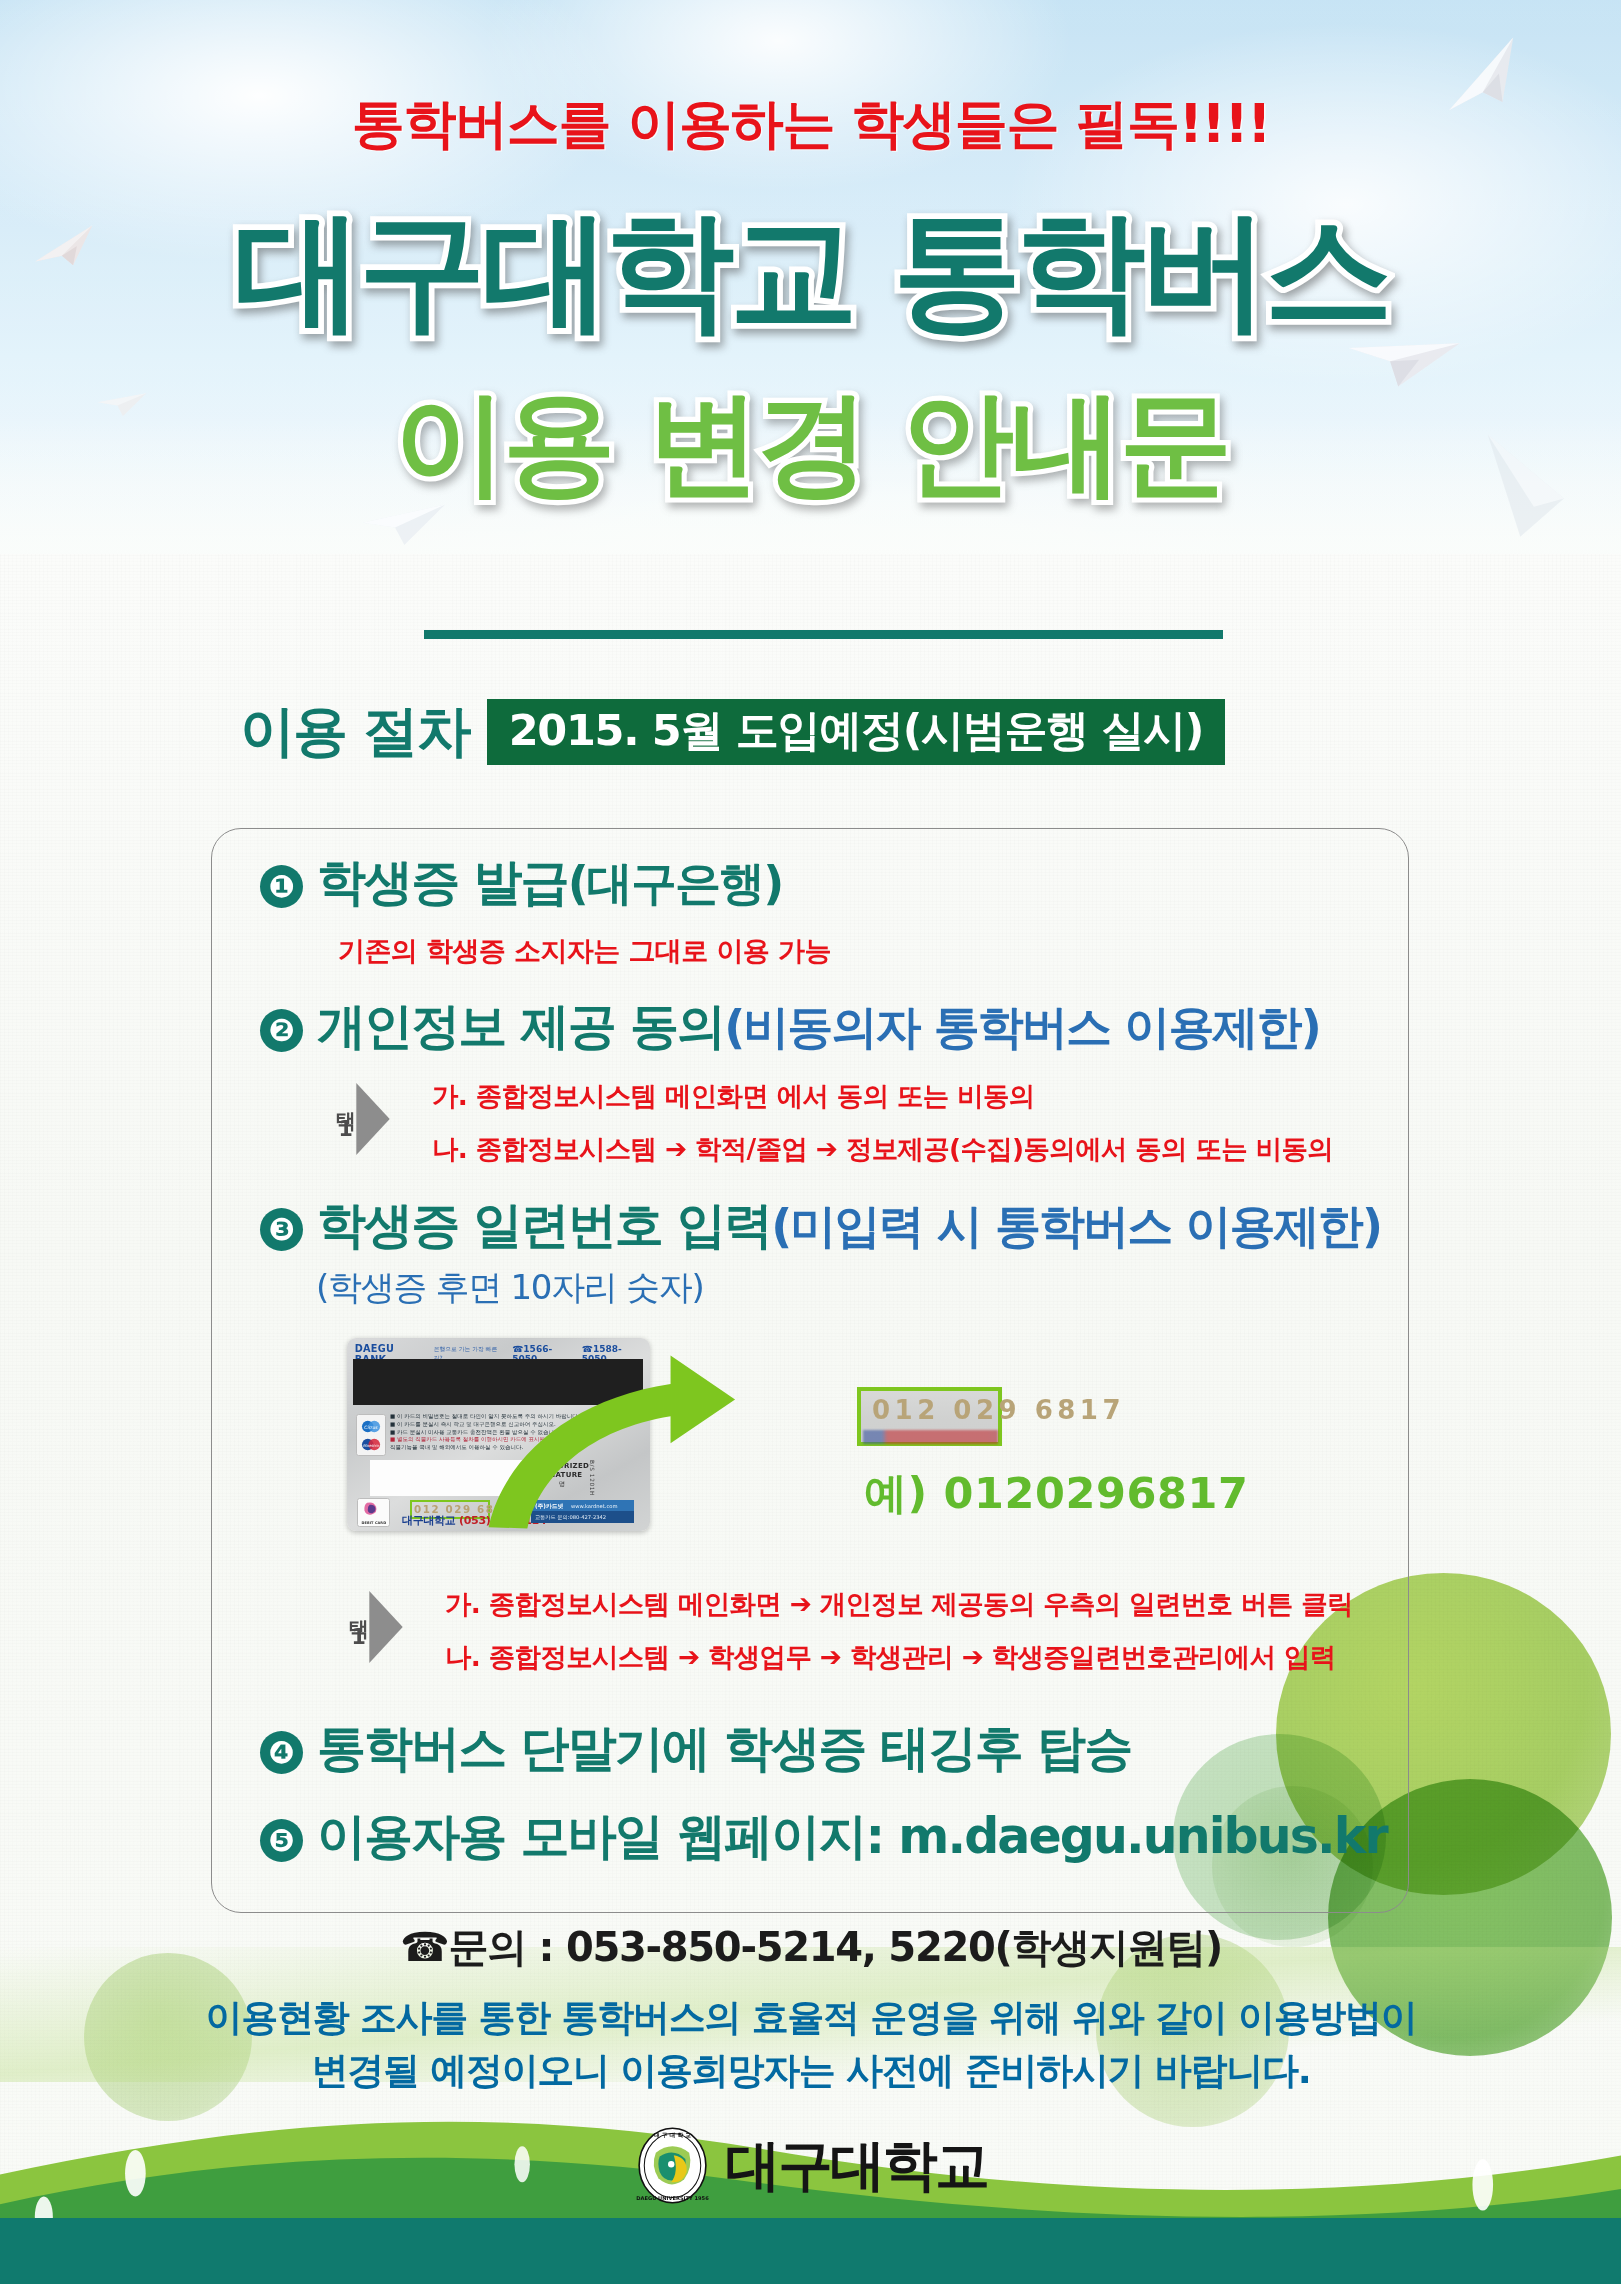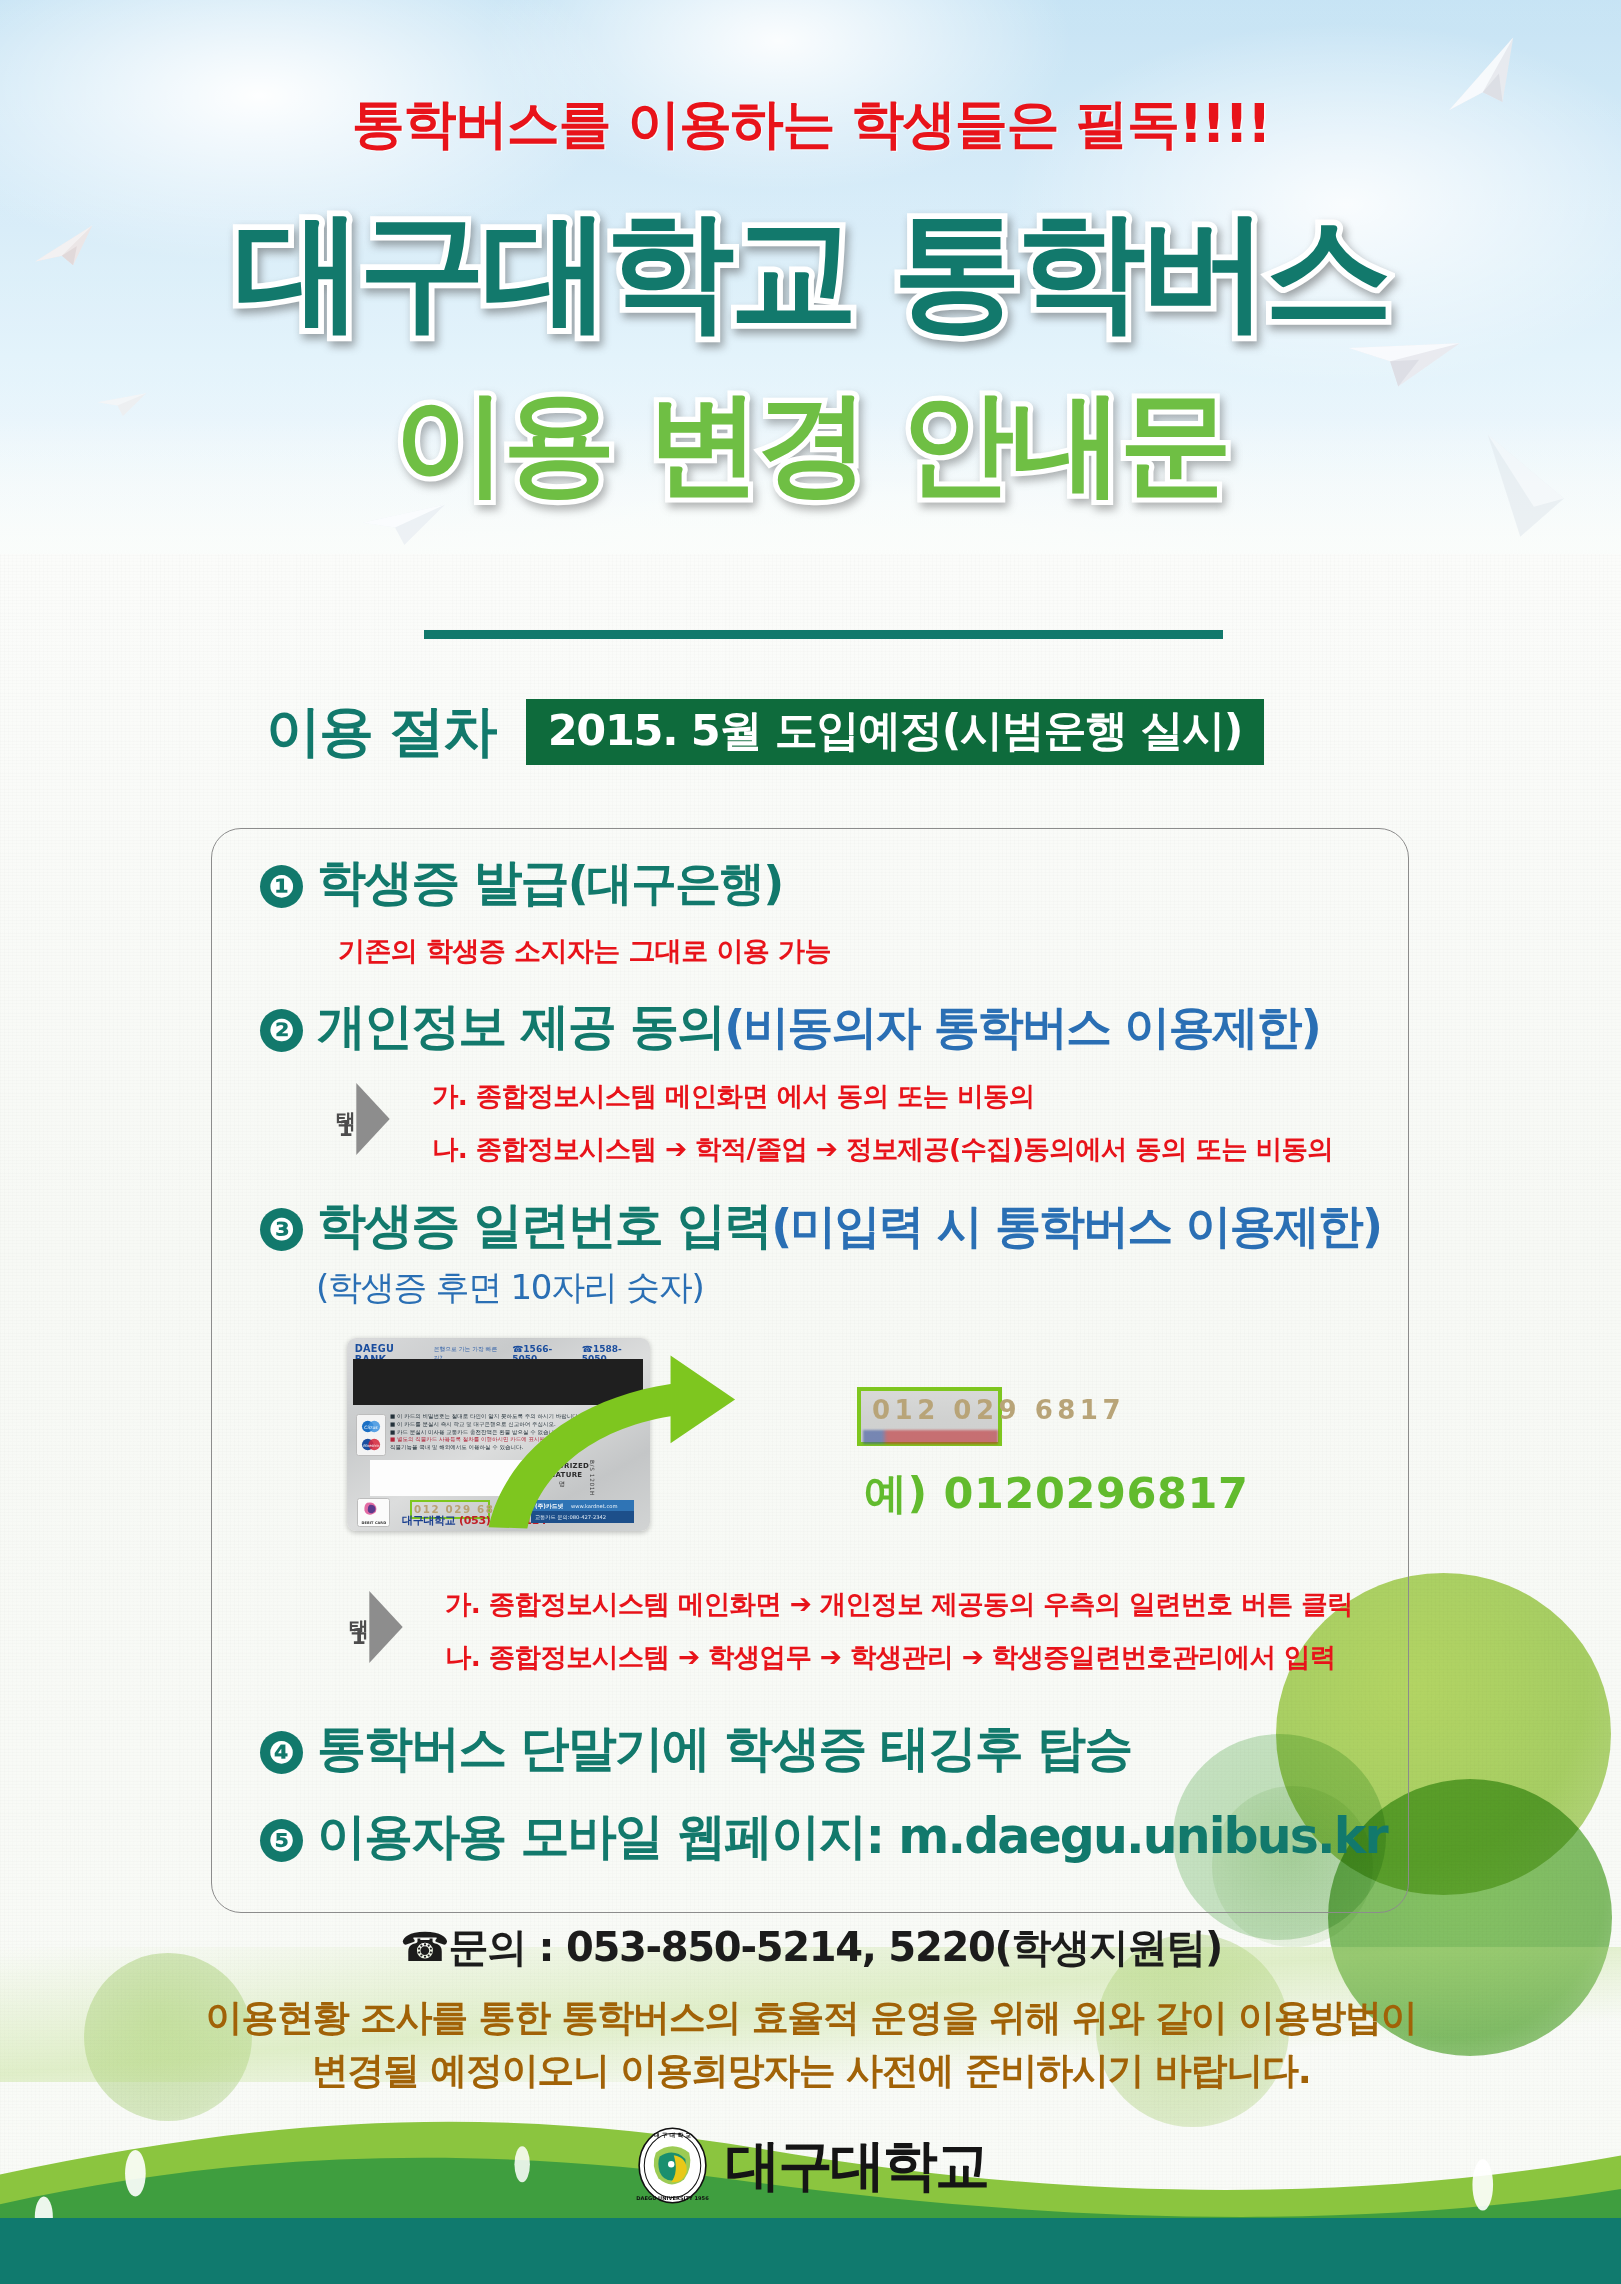--- a/index.html
+++ b/index.html
@@ -74,21 +74,21 @@
     position:absolute;top:387px;left:0;width:1622px;text-align:center;
     font-size:113px;font-weight:bold;color:#6fbf44;letter-spacing:-3.9px;line-height:1;
     -webkit-text-stroke:10.3px #ffffff;paint-order:stroke fill;
     filter:drop-shadow(3.9px 5.8px 4.5px rgba(60,60,60,.38));
   }
   .divider{
     position:absolute;top:630px;left:424px;width:799px;height:9px;background:#12796c;
   }
 
   
-  .section-row{position:absolute;top:695px;left:266px;display:flex;align-items:center;gap:30px;}
+  .section-row{position:absolute;top:695px;left:240px;display:flex;align-items:center;gap:17px;}
   .section-label{
     font-size:55px;font-weight:bold;color:#12796c;letter-spacing:-1.9px;white-space:nowrap;
   }
   .section-badge{
     background:#0e6b3c;color:#ffffff;font-size:43px;font-weight:bold;letter-spacing:-1.3px;
     padding:10.3px 22px 13px 22px;white-space:nowrap;line-height:1;
   }
 
   
   .card{
@@ -181,21 +181,21 @@
     position:absolute;left:864px;top:1465px;font-size:43px;font-weight:bold;color:#62bb2e;letter-spacing:0.6px;
   }
 
   
   .contact{
     position:absolute;left:0;top:1920px;width:1622px;text-align:center;
     font-size:40px;font-weight:bold;color:#1c1c1c;letter-spacing:-1.3px;
   }
   .notice{
     position:absolute;left:0;top:1992px;width:1622px;text-align:center;
-    font-size:37px;font-weight:bold;color:#a16207;letter-spacing:-1.3px;line-height:1.42;
+    font-size:37px;font-weight:bold;color:#0369a1;letter-spacing:-1.3px;line-height:1.42;
   }
 
   
   .footer-logo{
     position:absolute;left:0;top:2127px;width:1622px;display:flex;justify-content:center;align-items:center;gap:14px;
   }
   .emblem{width:77px;height:77px;flex:0 0 auto;}
   .uni-name{font-size:55px;font-weight:bold;color:#151515;letter-spacing:-2.6px;}
 </style>
 </head>

